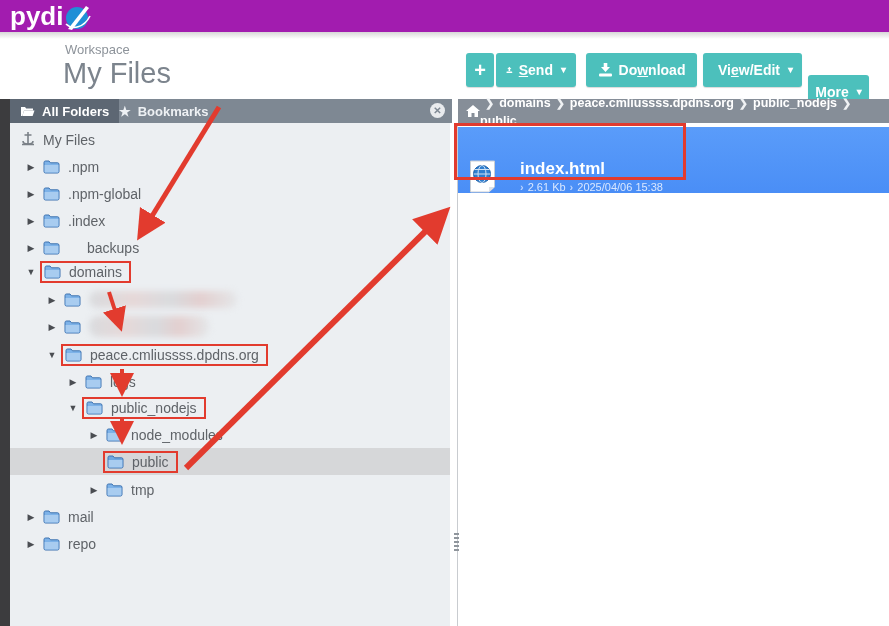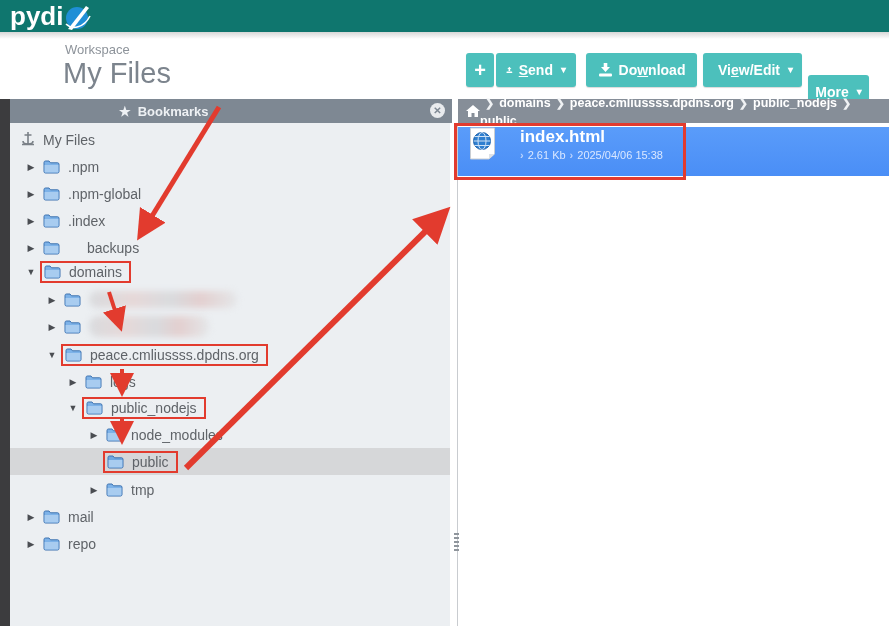--- a/index.html
+++ b/index.html
@@ -1,20 +1,20 @@
 <!DOCTYPE html>
 <html><head>
 <meta charset="utf-8">
 <style>
   html,body{margin:0;padding:0;background:#fff;}
   body{font-family:"Liberation Sans",sans-serif;-webkit-font-smoothing:antialiased;}
   #app{position:relative;width:889px;height:626px;overflow:hidden;background:#fff;}
 
   
-  .topbar{position:absolute;left:0;top:0;width:889px;height:32px;background:#0f766e;}
+  .topbar{position:absolute;left:0;top:0;width:889px;height:32px;background:#a21caf;}
   .logo{position:absolute;left:10px;top:0;height:32px;display:flex;align-items:center;}
   .logo-text{color:#fff;font-size:26px;font-weight:bold;letter-spacing:0px;line-height:30px;}
   .logo-orb{margin-left:1px;margin-top:2px;}
   .top-shadow{position:absolute;left:0;top:32px;width:889px;height:7px;
     background:linear-gradient(#d7d7d7,rgba(255,255,255,0));}
 
   
   .ws-label{position:absolute;left:65px;top:42px;font-size:13px;color:#8d939a;}
   .ws-title{position:absolute;left:63px;top:57px;font-size:29px;color:#7c848d;}
 
@@ -62,22 +62,22 @@
   .tnode.red-box{border:2px solid #e23b2e;padding:1px 7px 1px 2px;}
   .tlabel{font-size:14px;color:#5f6368;white-space:nowrap;}
   .blur-pill{border-radius:9px;filter:blur(3px);}
 
   
   .divider-line{position:absolute;left:457px;top:123px;width:1px;height:503px;background:#c9ccd0;}
   .grip{position:absolute;left:453px;top:531px;width:7px;cursor:col-resize;}
   .grip i{display:block;width:5px;height:2px;background:#8f959c;margin:2px auto;}
 
   
-  .filerow{position:absolute;left:458px;top:127px;width:431px;height:49px;cursor:pointer;
-    background:linear-gradient(#5a9cfa,#4a8ef6);display:flex;align-items:flex-start;}
+  .filerow{position:absolute;left:458px;top:127px;width:431px;height:66px;cursor:pointer;
+    background:linear-gradient(#5a9cfa,#4a8ef6);display:flex;align-items:flex-end;}
   .fileicon{margin-left:11px;}
   .fileinfo{margin-left:24px;display:flex;flex-direction:column;}
   .filename{color:#fff;font-size:17px;font-weight:bold;line-height:19px;}
   .filemeta{color:#d9e7ff;font-size:11px;margin-top:3px;display:flex;align-items:center;gap:4px;}
   .filemeta .msep{color:#bcd4fd;font-weight:bold;}
   .red-rect{position:absolute;border:3px solid #e23b2e;pointer-events:none;box-sizing:border-box;}
   #anno-svg{position:absolute;left:0;top:0;width:889px;height:626px;pointer-events:none;}
 </style>
 </head>
 <body>
@@ -127,20 +127,27 @@
     <span class="caret">▾</span>
   </button>
   <button class="btn" id="btn-more">
     <span>More</span>
     <span class="caret">▾</span>
   </button>
 
   <div class="left-strip"></div>
 
   <div class="tabsbar">
+    <div class="tab active" id="tab-all">
+      <svg width="15" height="12" viewBox="0 0 15 12">
+        <path d="M1 2 h4 l1.2 1.5 H13 v2 H4 L2.4 11 H1 Z" fill="#fff"></path>
+        <path d="M4 5.5 h10.5 L12.6 11 H2.4 Z" fill="#fff"></path>
+      </svg>
+      <span>All Folders</span>
+    </div>
     <div class="tab" id="tab-bookmarks">
       <span>★</span>
       <span>Bookmarks</span>
     </div>
     <div class="tab-close">✕</div>
   </div>
 
   <div class="crumbbar">
     <span class="crumb-home">
       <svg width="14" height="13" viewBox="0 0 14 13">

